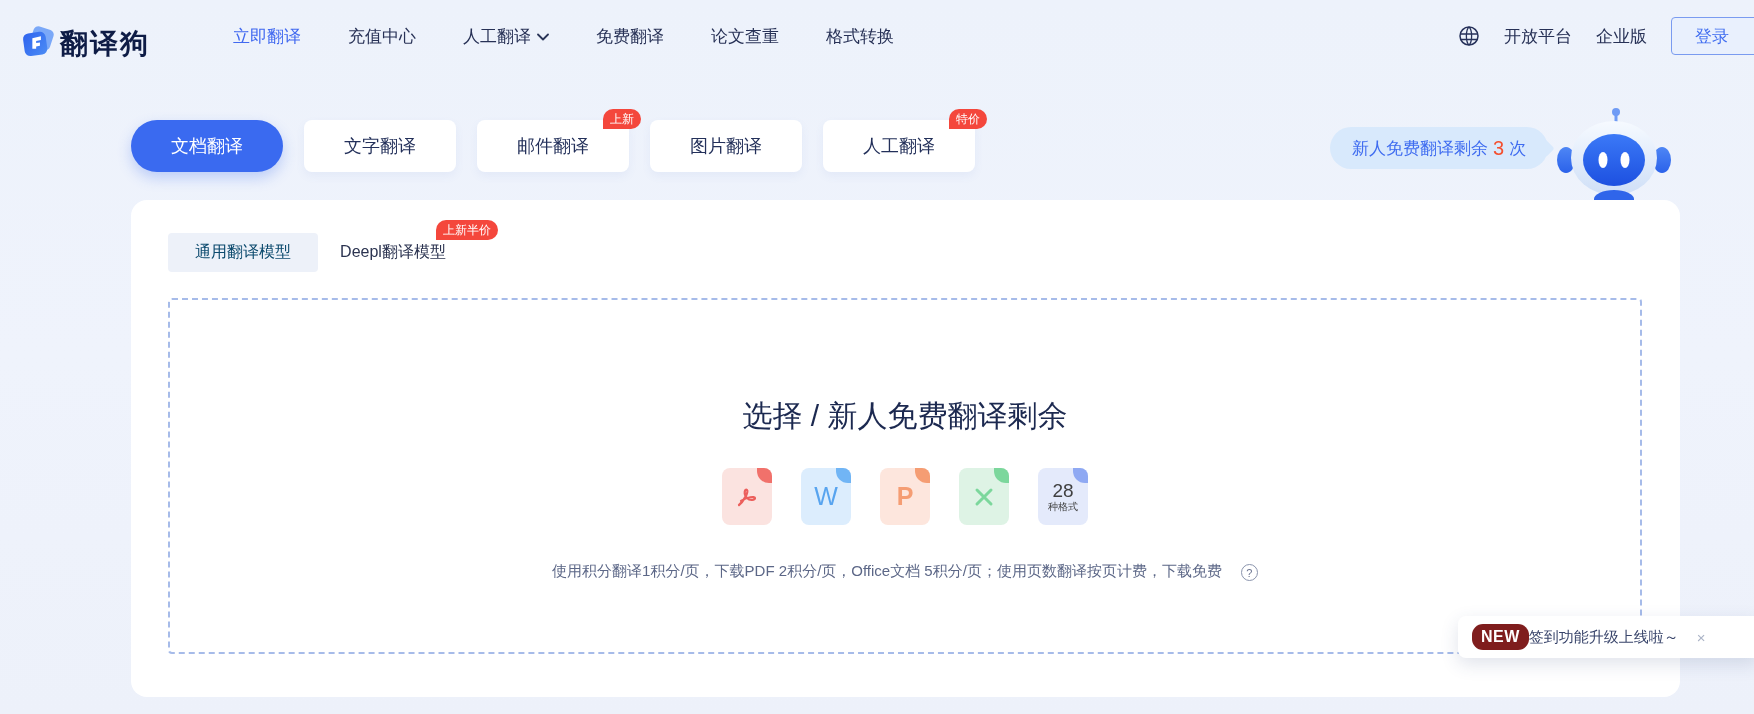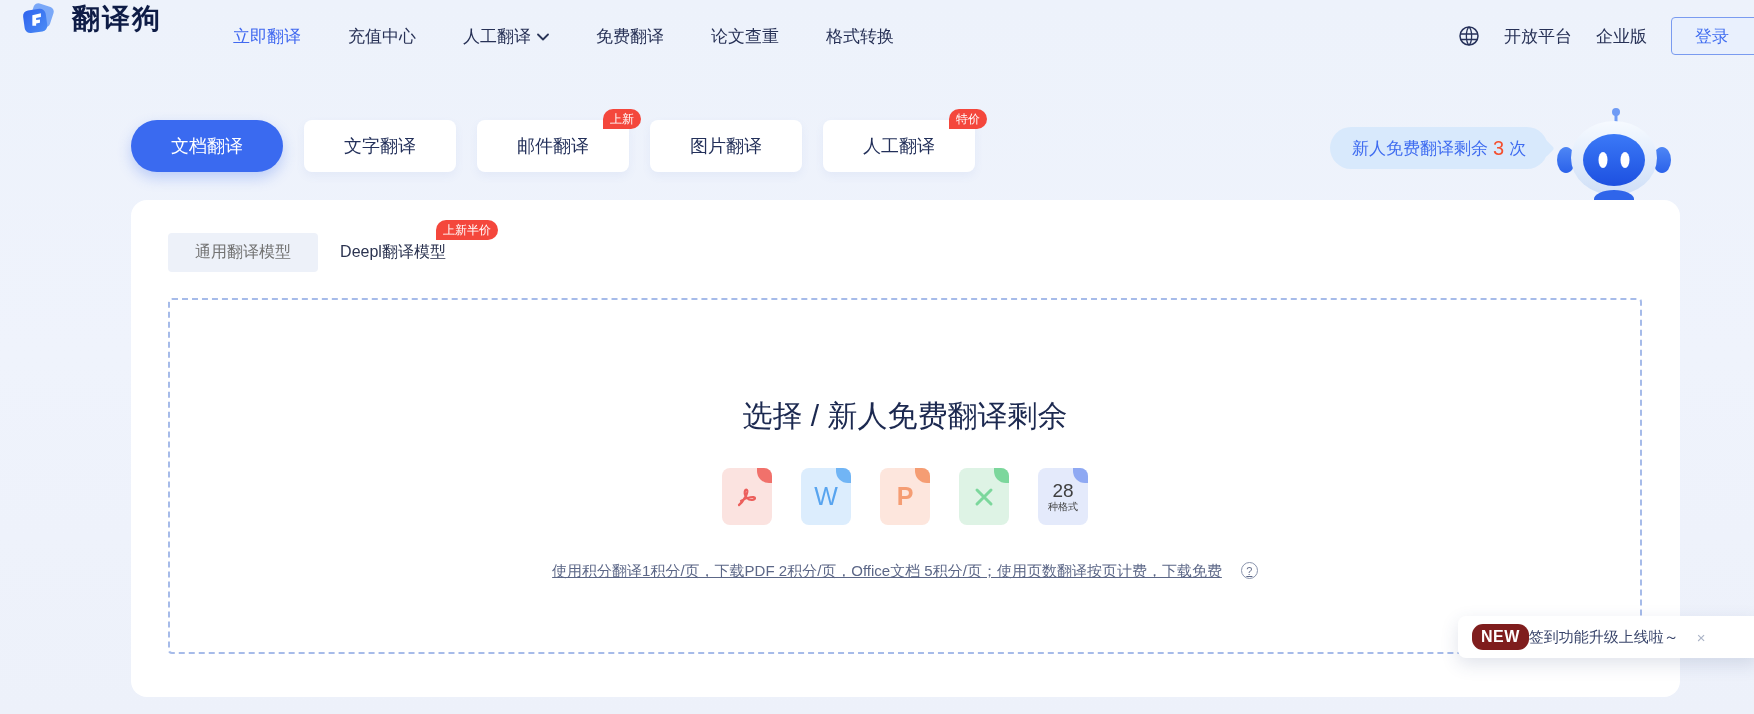--- a/index.html
+++ b/index.html
@@ -5,21 +5,21 @@
   * { margin: 0; padding: 0; box-sizing: border-box; }
   body { font-family: "Liberation Sans", "DejaVu Sans", sans-serif; }
   .screen {
     position: relative; width: 1754px; height: 714px;
     background: linear-gradient(180deg, #edf2fb 0%, #eff3fc 50%, #edf1fa 100%);
     overflow: hidden;
   }
 
   
   .header { position: absolute; left: 0; top: 0; width: 100%; height: 72px; }
-  .logo { position: absolute; left: 20px; top: 0; height: 72px; display: flex; align-items: flex-start; gap: 14px; cursor: pointer; }
+  .logo { position: absolute; left: 20px; top: 8px; height: 72px; display: flex; align-items: center; gap: 2px; cursor: pointer; }
   .logo-text { font-size: 28px; font-weight: 700; color: #0e1c46; letter-spacing: 2px; }
   .nav { position: absolute; left: 233px; top: 0; height: 72px; display: flex; align-items: center; gap: 47px; }
   .nav-item { font-size: 17px; color: #273156; cursor: pointer; display: flex; align-items: center; gap: 6px; white-space: nowrap; }
   .nav-item.active { color: #4169f0; }
   .hdr-right { position: absolute; left: 1458px; top: 0; height: 72px; display: flex; align-items: center; gap: 24px; }
   .hdr-link { font-size: 17px; color: #273156; cursor: pointer; white-space: nowrap; }
   .login-btn {
     width: 120px; height: 38px; border: 1px solid #7a9bf0; border-radius: 4px;
     background: #e9f0fd; color: #3f6cf0; font-size: 17px; text-align: left;
     padding-left: 23px; cursor: pointer; font-family: inherit;
@@ -56,21 +56,21 @@
   
   .card {
     position: absolute; left: 131px; top: 200px; width: 1549px; height: 497px;
     background: #ffffff; border-radius: 16px;
   }
   .model-tabs { position: absolute; left: 37px; top: 33px; display: flex; }
   .mtab {
     position: relative; width: 150px; height: 39px; display: flex; align-items: center; justify-content: center;
     font-size: 16px; color: #2b3350; cursor: pointer; border-radius: 4px;
   }
-  .mtab.active { background: #edf1f9; color: #737373; font-family: Liberation Mono, monospace; }
+  .mtab.active { background: #edf1f9; color: #0c4a6e; font-family: Liberation Mono, monospace; }
   .mtab .badge { top: -13px; right: -30px; }
 
   
   .dropzone {
     position: absolute; left: 37px; top: 98px; width: 1474px; height: 356px;
     border: 2px dashed #a6bbe9; border-radius: 4px; cursor: pointer; background: #ffffff;
   }
   .dz-title { position: absolute; top: 96px; width: 100%; text-align: center; font-size: 30px; font-weight: 500; color: #1c2950; }
   .dz-icons { position: absolute; top: 168px; width: 100%; display: flex; justify-content: center; gap: 29px; }
   .ficon {
@@ -80,21 +80,21 @@
   .ficon::after { content: ""; position: absolute; top: 0; right: 0; width: 15px; height: 15px; border-bottom-left-radius: 12px; background: var(--fold); }
   .ficon.pdf    { background: #fbe3e0; --fold: #f1716b; }
   .ficon.word   { background: #dcedfd; --fold: #71b5f5; color: #58a4ef; font-size: 25px; }
   .ficon.ppt    { background: #fde6dd; --fold: #f59d73; color: #f59d73; font-size: 25px; font-weight: 700; }
   .ficon.excel  { background: #def3e5; --fold: #7cd79c; }
   .ficon.formats{ background: #e4eafb; --fold: #8fa9f3; color: #404040; }
   .ficon .l1 { font-size: 19px; line-height: 20px; }
   .ficon .l2 { font-size: 10px; line-height: 12px; }
   .dz-desc {
     position: absolute; top: 262px; width: 100%; text-align: center;
-    font-size: 15px; color: #5c6787; display: flex; justify-content: center; align-items: flex-start; gap: 19px; text-decoration: underline;
+    font-size: 15px; color: #5c6787; display: flex; justify-content: center; align-items: flex-end; gap: 19px;
   }
   .help-circle {
     display: inline-flex; width: 17px; height: 17px; border: 1.4px solid #8a94ad; border-radius: 50%;
     align-items: center; justify-content: center; font-size: 11px; color: #6b7490; cursor: pointer;
   }
 
   
   .toast {
     position: absolute; left: 1458px; top: 616px; width: 300px; height: 42px;
     background: #ffffff; border-radius: 8px 0 0 8px;

